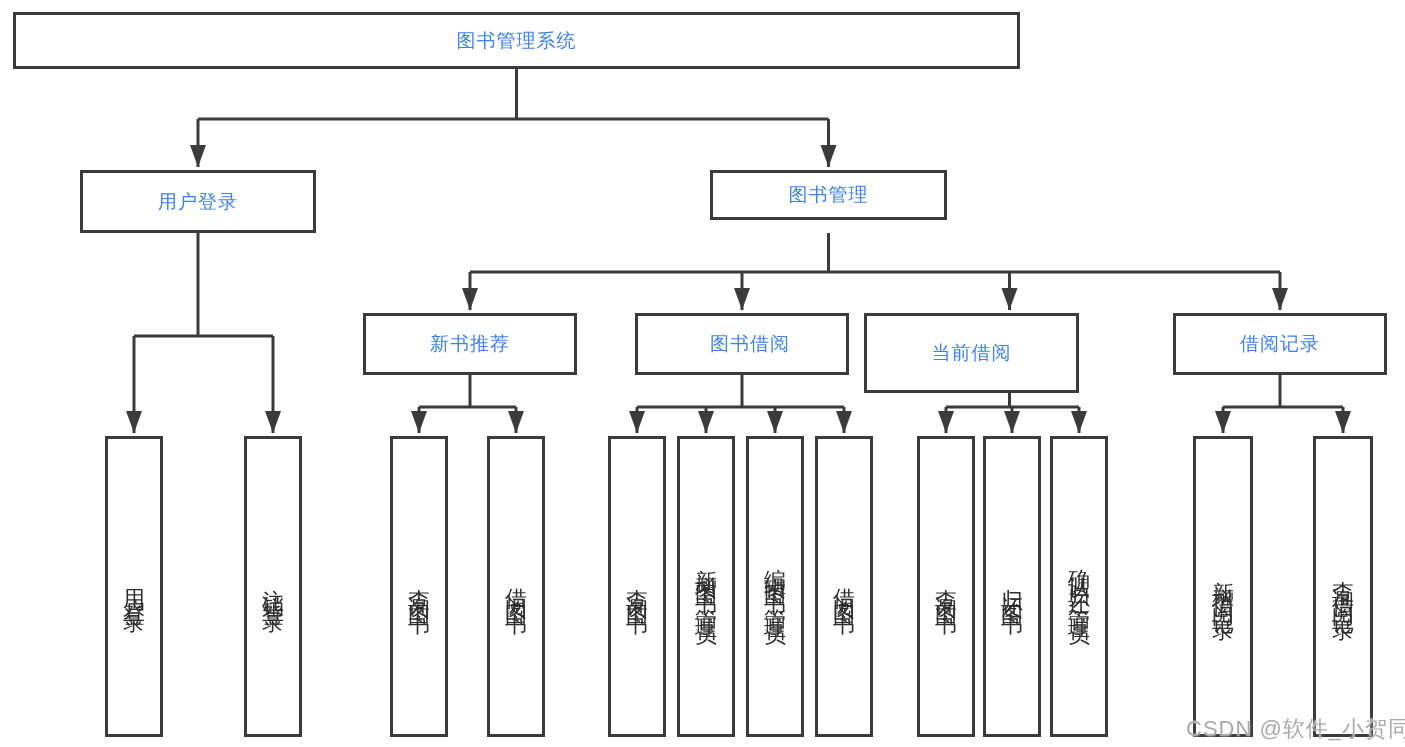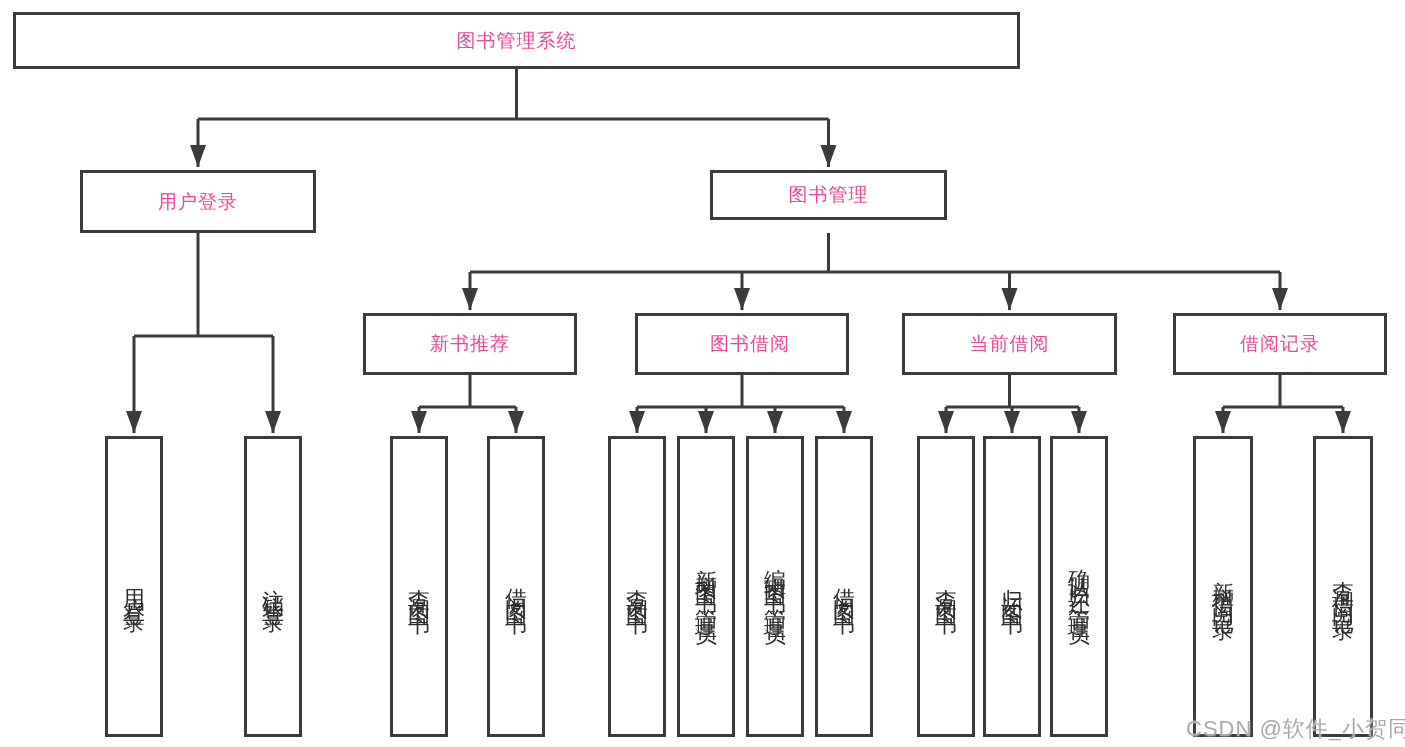--- a/index.html
+++ b/index.html
@@ -20,21 +20,21 @@
   .node {
     position: absolute;
     box-sizing: border-box;
     border: 3px solid #3b3b3b;
     background: #ffffff;
     display: flex;
     align-items: center;
     justify-content: center;
     font-size: 19px;
     letter-spacing: 1px;
-    color: #ec4899;
+    color: #3b82f6;
     z-index: 2;
   }
   .leaf {
     position: absolute;
     box-sizing: border-box;
     border: 3px solid #3b3b3b;
     background: #ffffff;
     display: flex;
     align-items: center;
     justify-content: center;
@@ -131,21 +131,21 @@
     </g>
   </svg>
 
   <div class="node" style="left:13px; top:12px; width:1007px; height:57px;">图书管理系统</div>
 
   <div class="node" style="left:80px; top:170px; width:236px; height:63px;">用户登录</div>
   <div class="node" style="left:710px; top:170px; width:237px; height:50px;">图书管理</div>
 
   <div class="node" style="left:363px; top:313px; width:214px; height:62px;">新书推荐</div>
   <div class="node" style="left:635px; top:313px; width:214px; height:62px;padding-left:16px;">图书借阅</div>
-  <div class="node" style="left:902px; top:313px; width:215px; height:62px;">当前借阅</div>
+  <div class="node" style="left:864px; top:313px; width:215px; height:80px;">当前借阅</div>
   <div class="node" style="left:1173px; top:313px; width:214px; height:62px;">借阅记录</div>
 
   <div class="leaf" style="left:105px; top:436px; width:58px; height:301px;">
     <span>用户登录</span>
   </div>
   <div class="leaf" style="left:244px; top:436px; width:58px; height:301px;">
     <span>注销登录</span>
   </div>
 
   <div class="leaf" style="left:390px; top:436px; width:58px; height:301px;">

